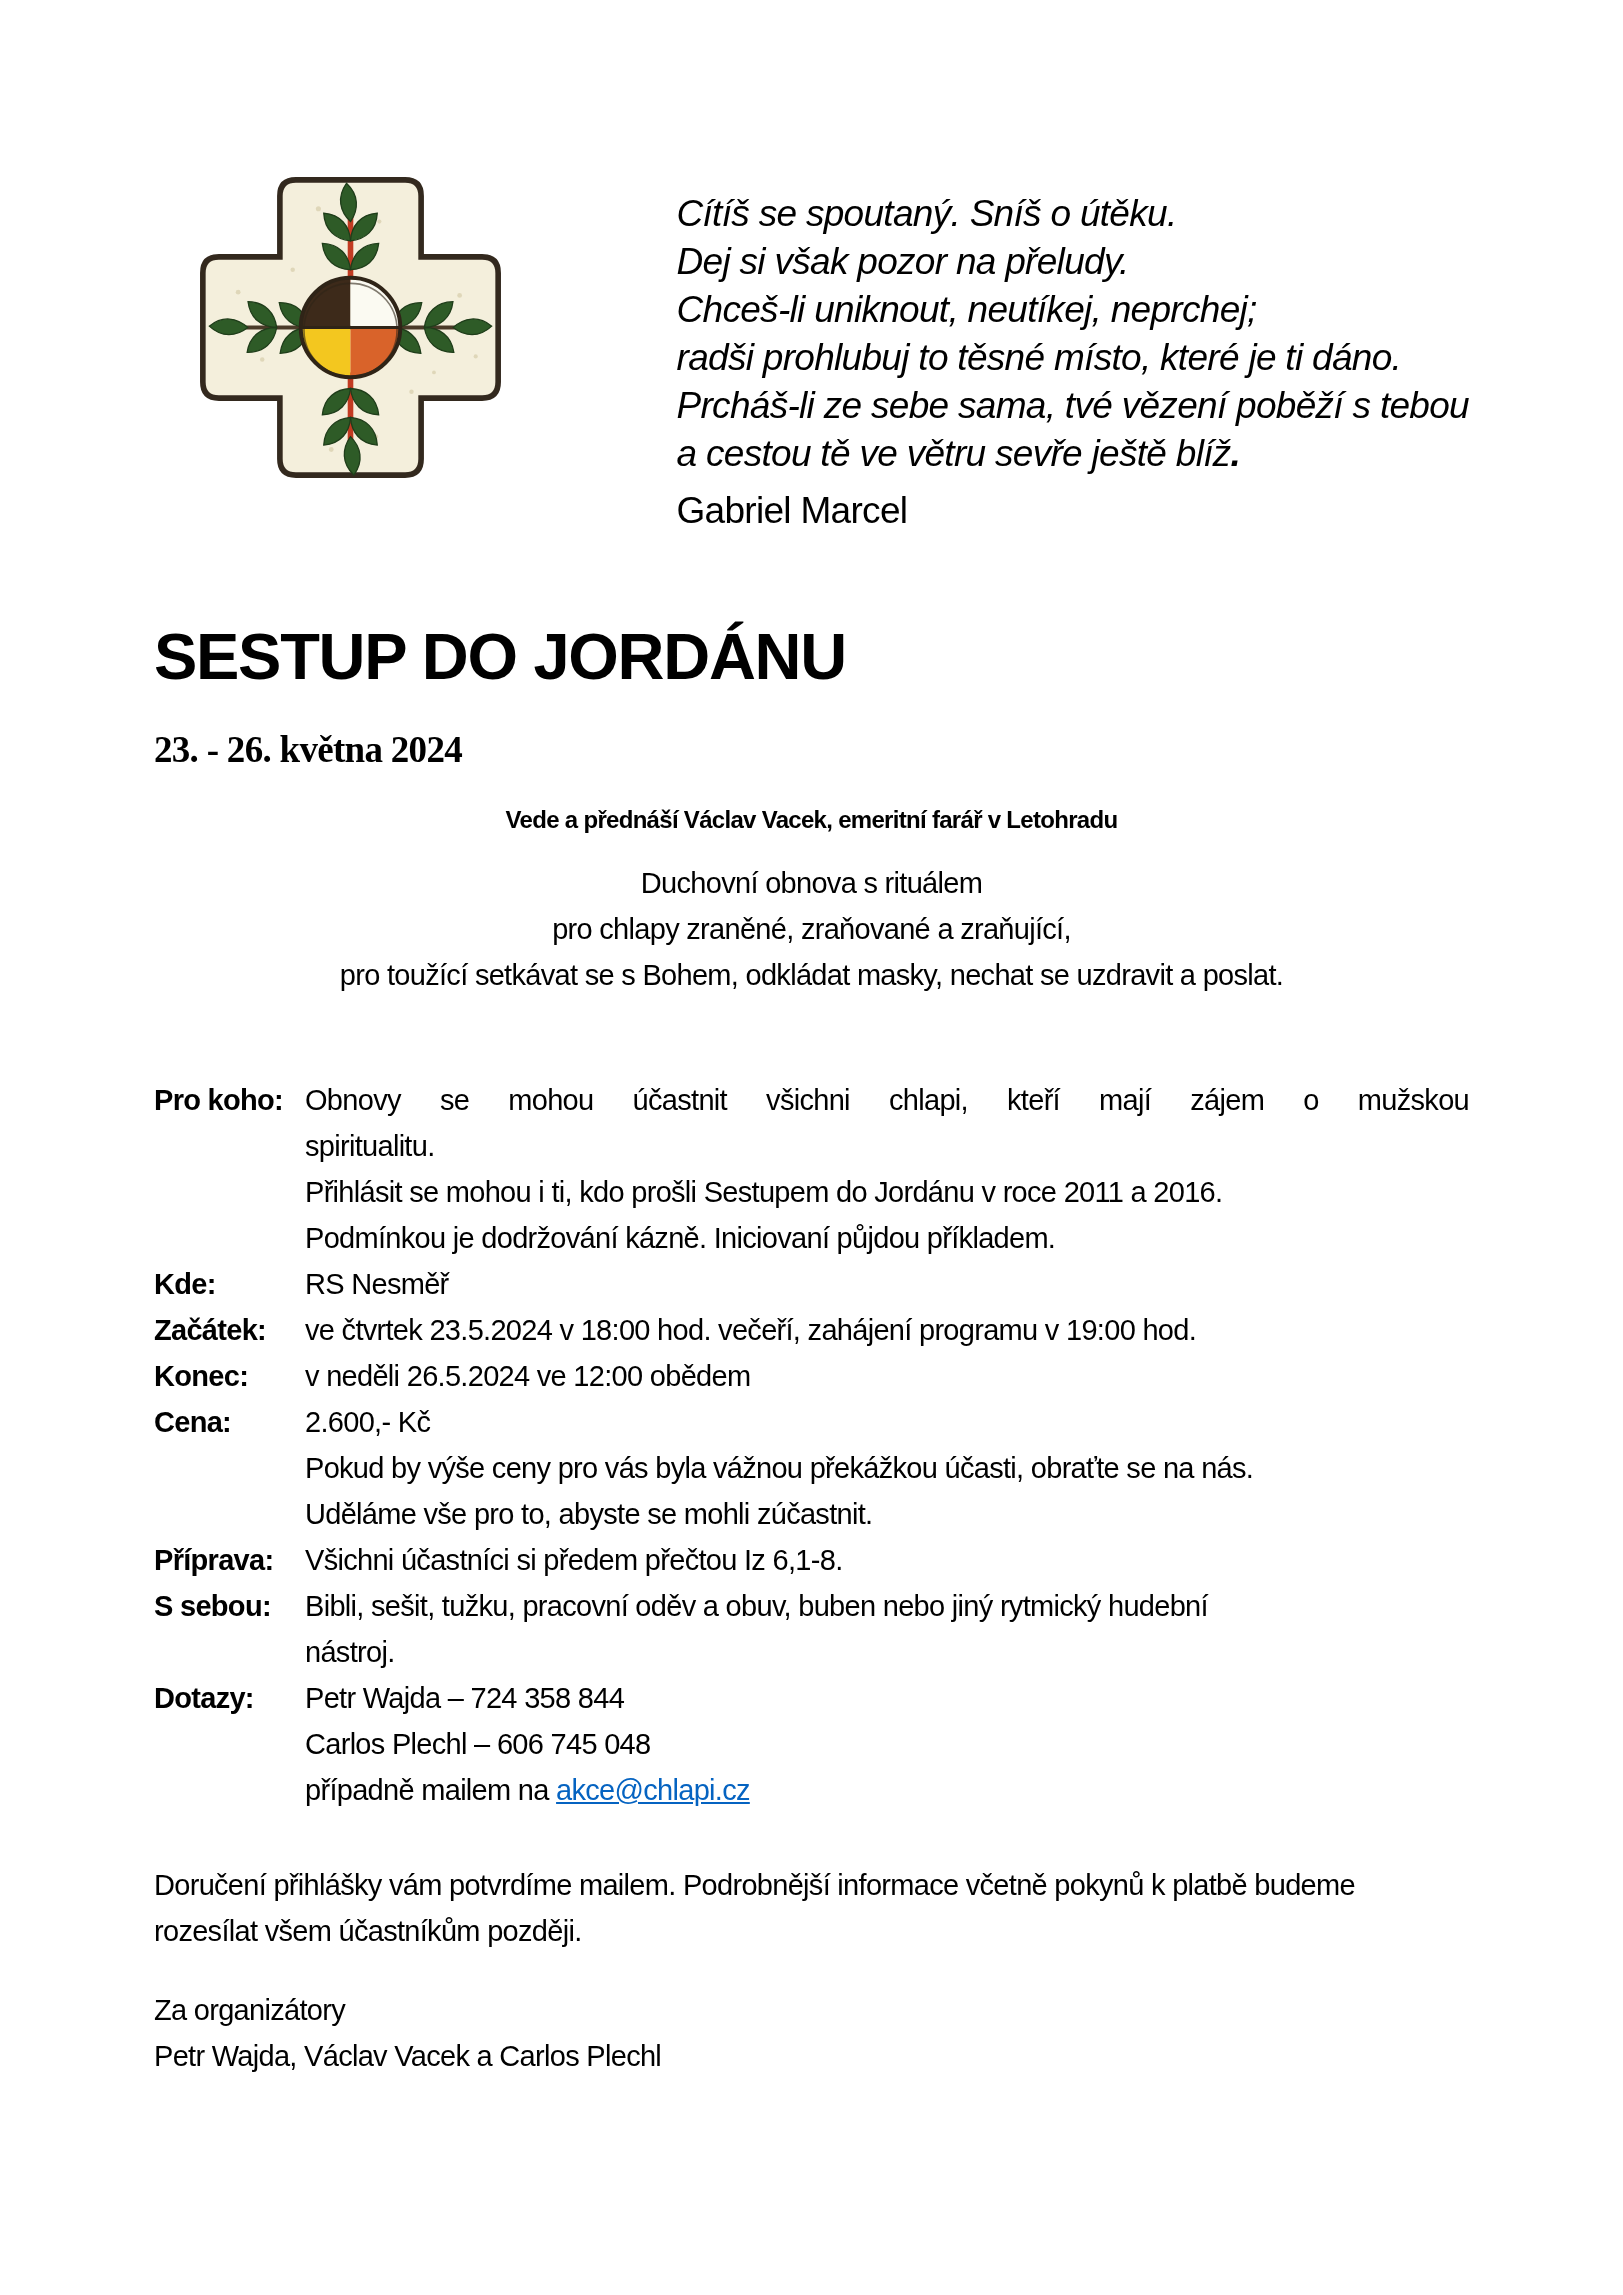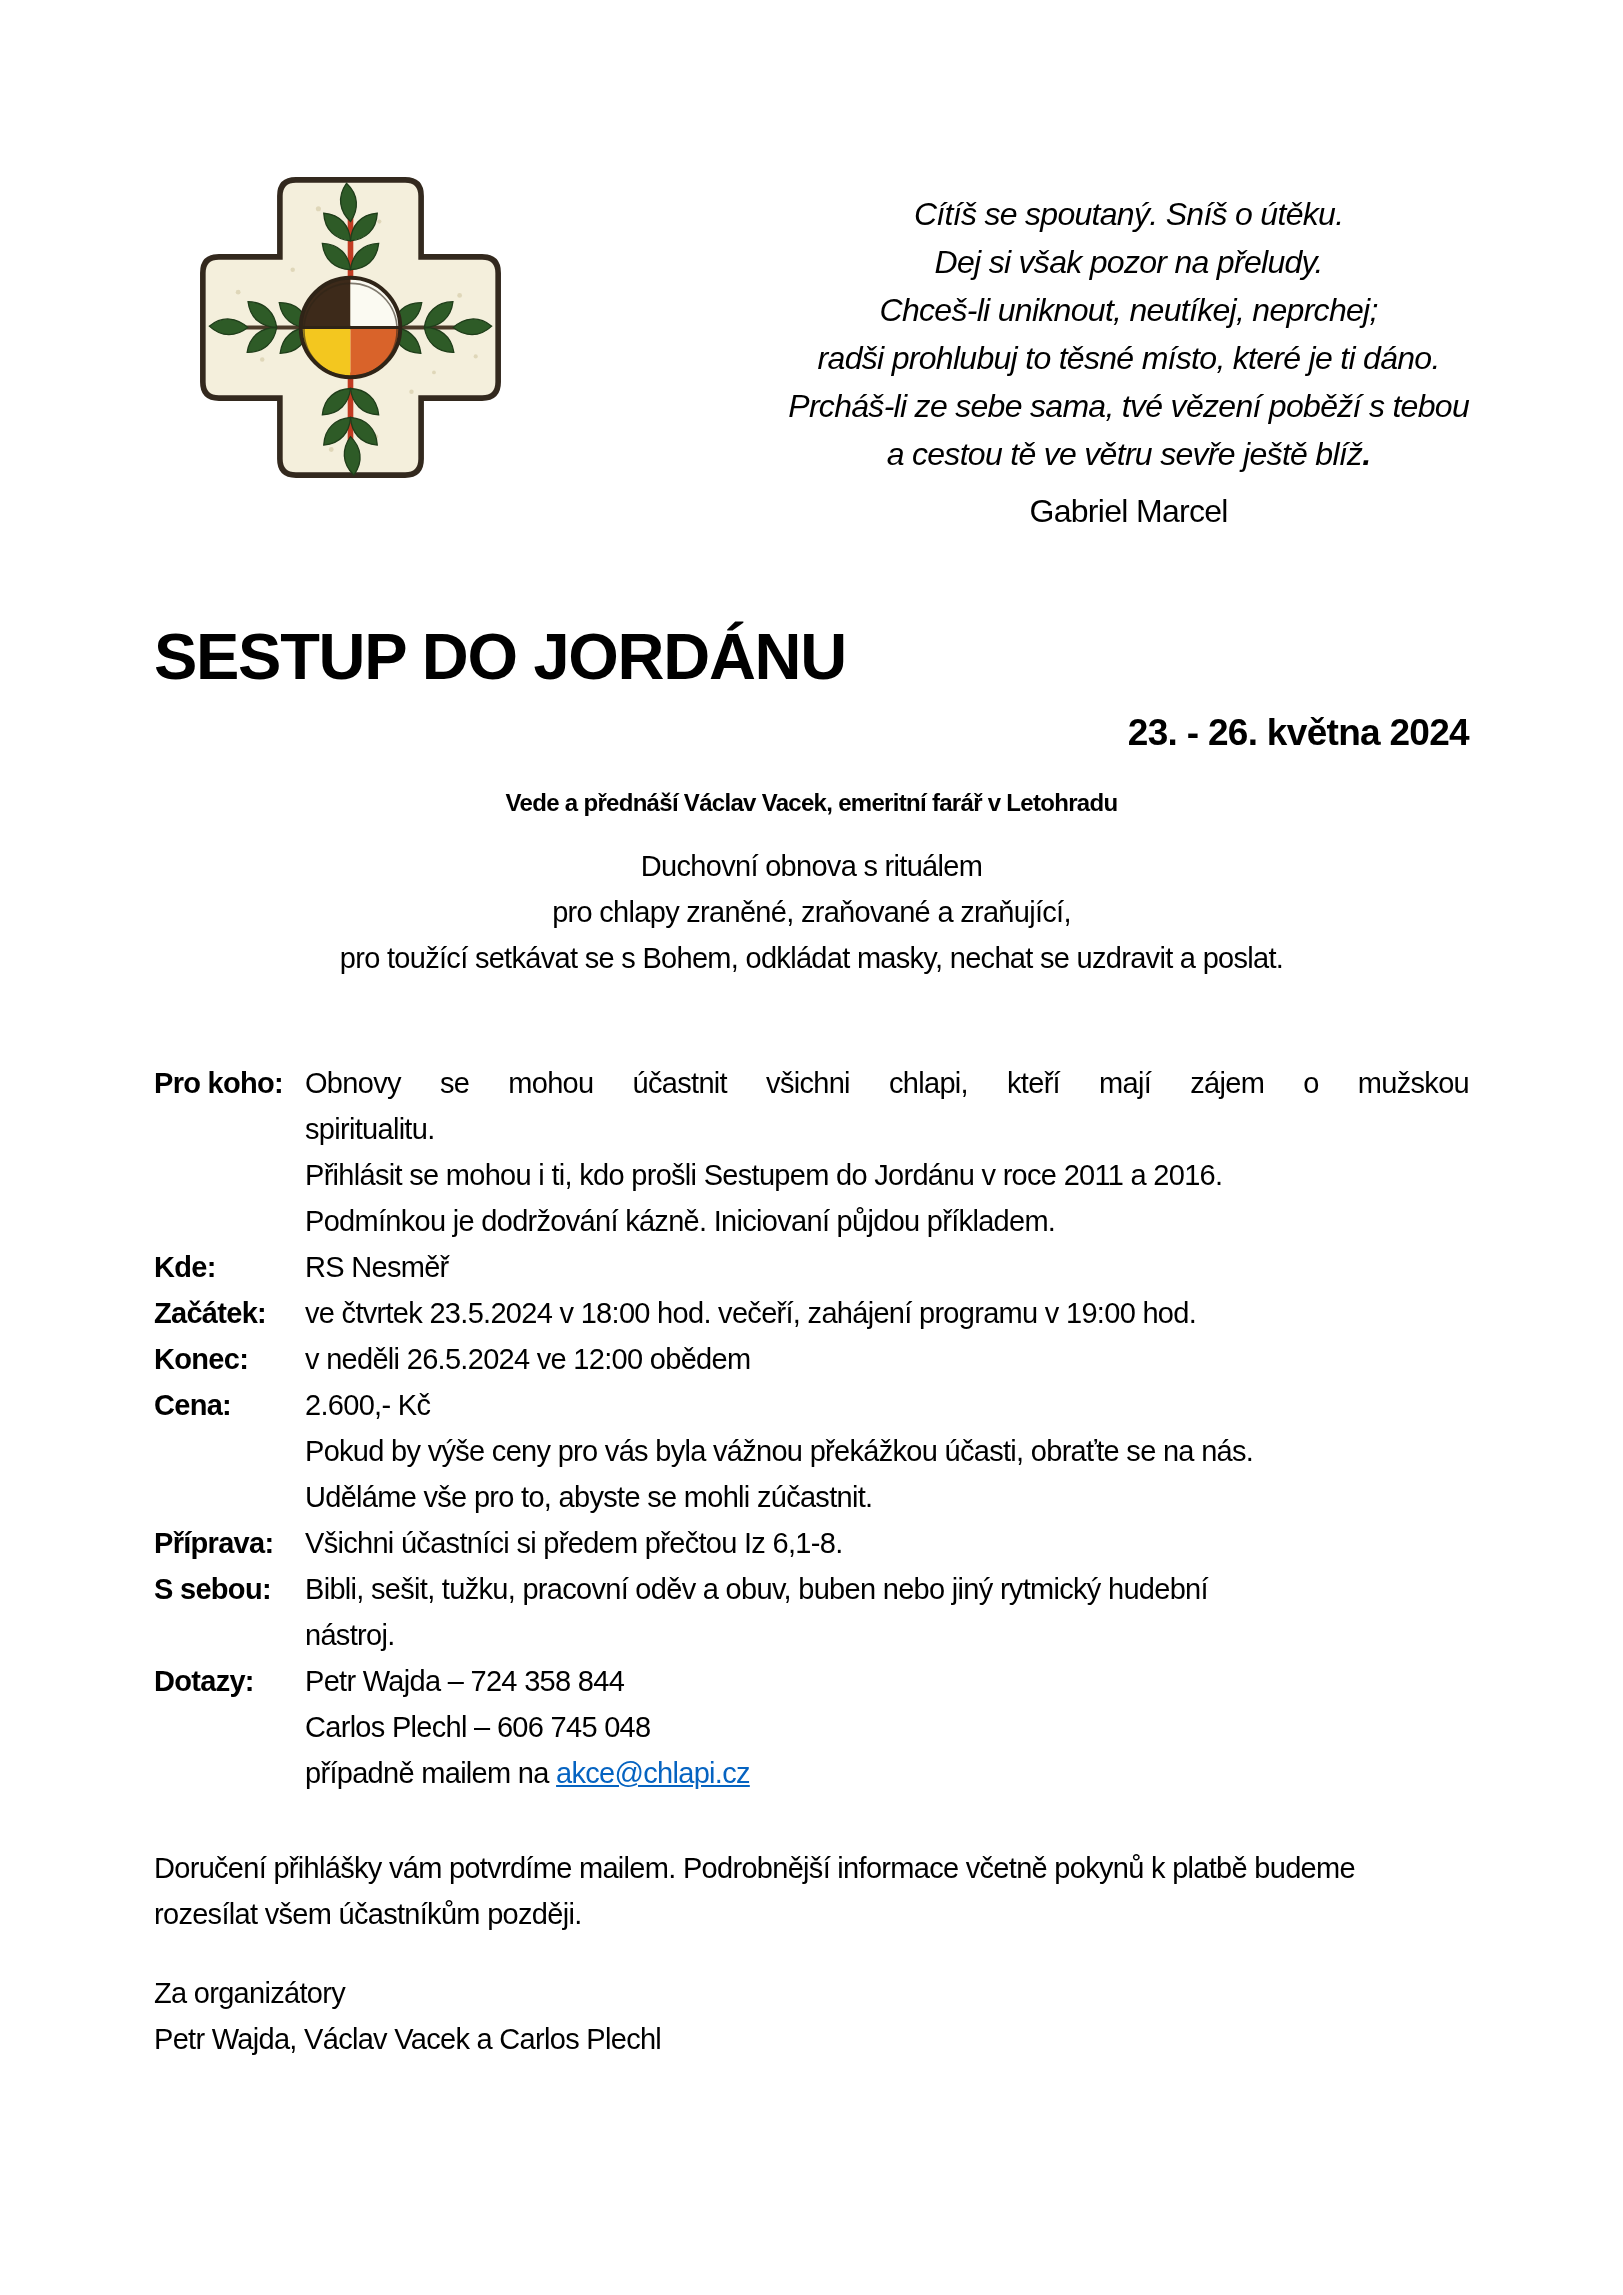--- a/index.html
+++ b/index.html
@@ -6,26 +6,26 @@
   body{
     width:1623px;height:2295px;background:#ffffff;color:#000;
     font-family:"Liberation Sans",sans-serif;
     font-size:29px;line-height:46px;letter-spacing:-0.7px;
     overflow:hidden;
   }
   .page{padding:0 154px;position:relative;}
   
   .header{position:relative;margin-top:164px;height:406px;}
   .logo{position:absolute;left:33px;top:3.3px;width:327px;height:321px;}
-  .quote{position:absolute;right:0;top:26px;text-align:center;font-style:italic;font-size:32px;line-height:48px;margin-left:46px;}
+  .quote{position:absolute;right:0;top:26px;text-align:left;font-style:italic;font-size:37px;line-height:48px;margin-left:46px;}
   .quote b{font-weight:700;}
   .quote-author{font-style:normal;margin-top:9.2px;}
   
   .title{margin-top:49px;text-align:left;font-weight:700;font-size:65px;line-height:75px;letter-spacing:-1.3px;}
-  .date{margin-top:15px;text-align:right;font-weight:700;font-size:37px;line-height:48px;}
+  .date{margin-top:32px;text-align:left;font-weight:700;font-size:37px;line-height:48px;font-family:Liberation Serif, serif;}
   .leader{margin-top:21.6px;text-align:center;font-weight:700;font-size:24px;line-height:48px;}
   .intro{margin-top:16.4px;text-align:center;}
   
   .rows{margin-top:79px;}
   .row{display:flex;}
   .row .lbl{width:151px;flex:0 0 151px;font-weight:700;}
   .row .val{flex:1;min-width:0;}
   .justify-line{text-align:justify;text-align-last:justify;}
   a.email{color:#0563c1;text-decoration:underline;cursor:pointer;}
   

